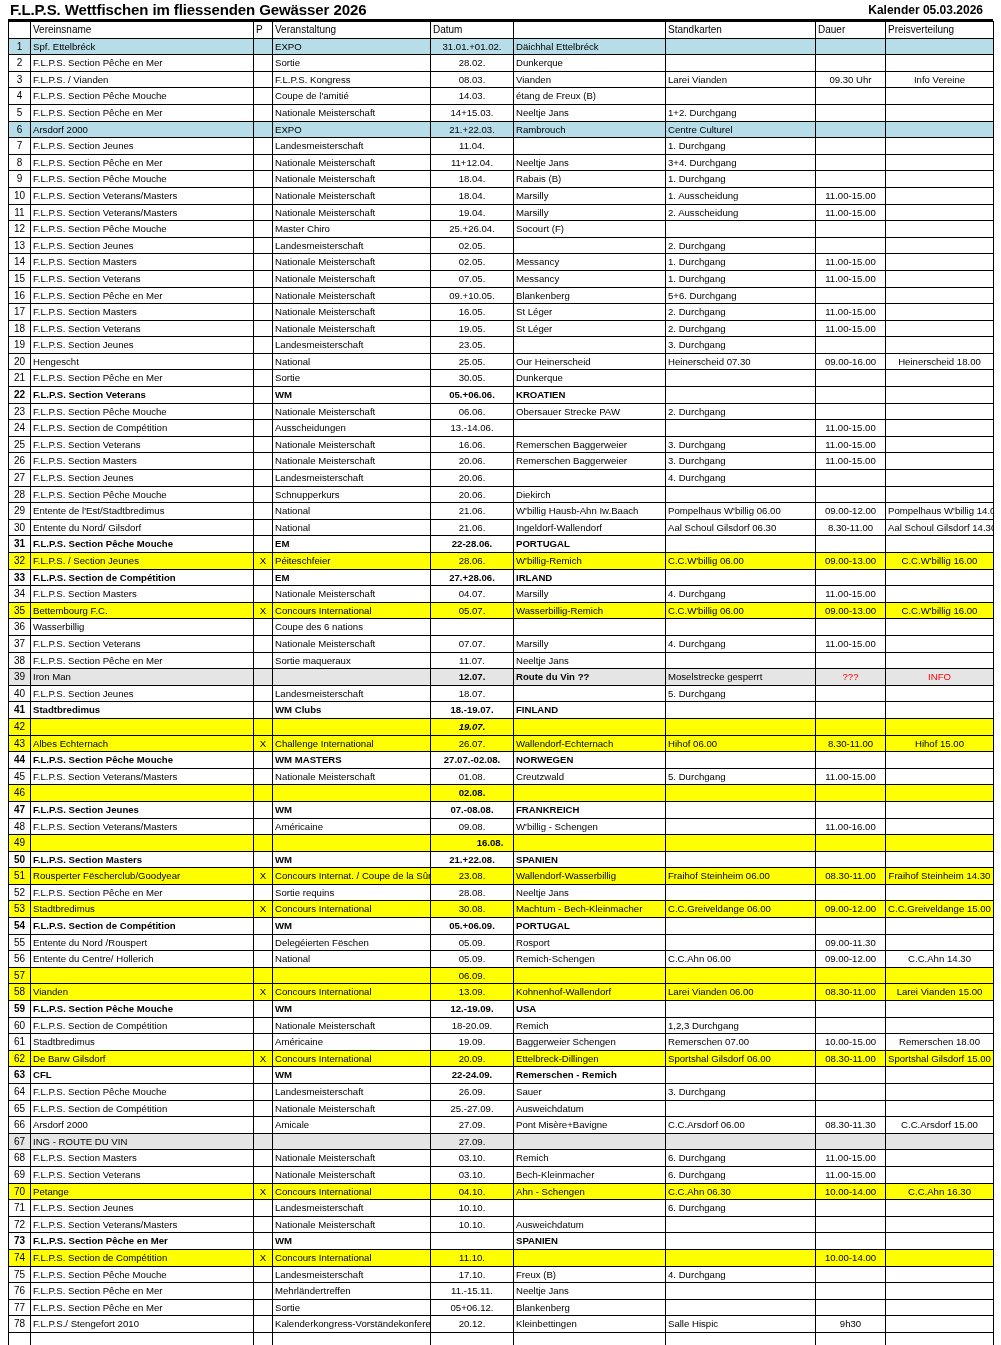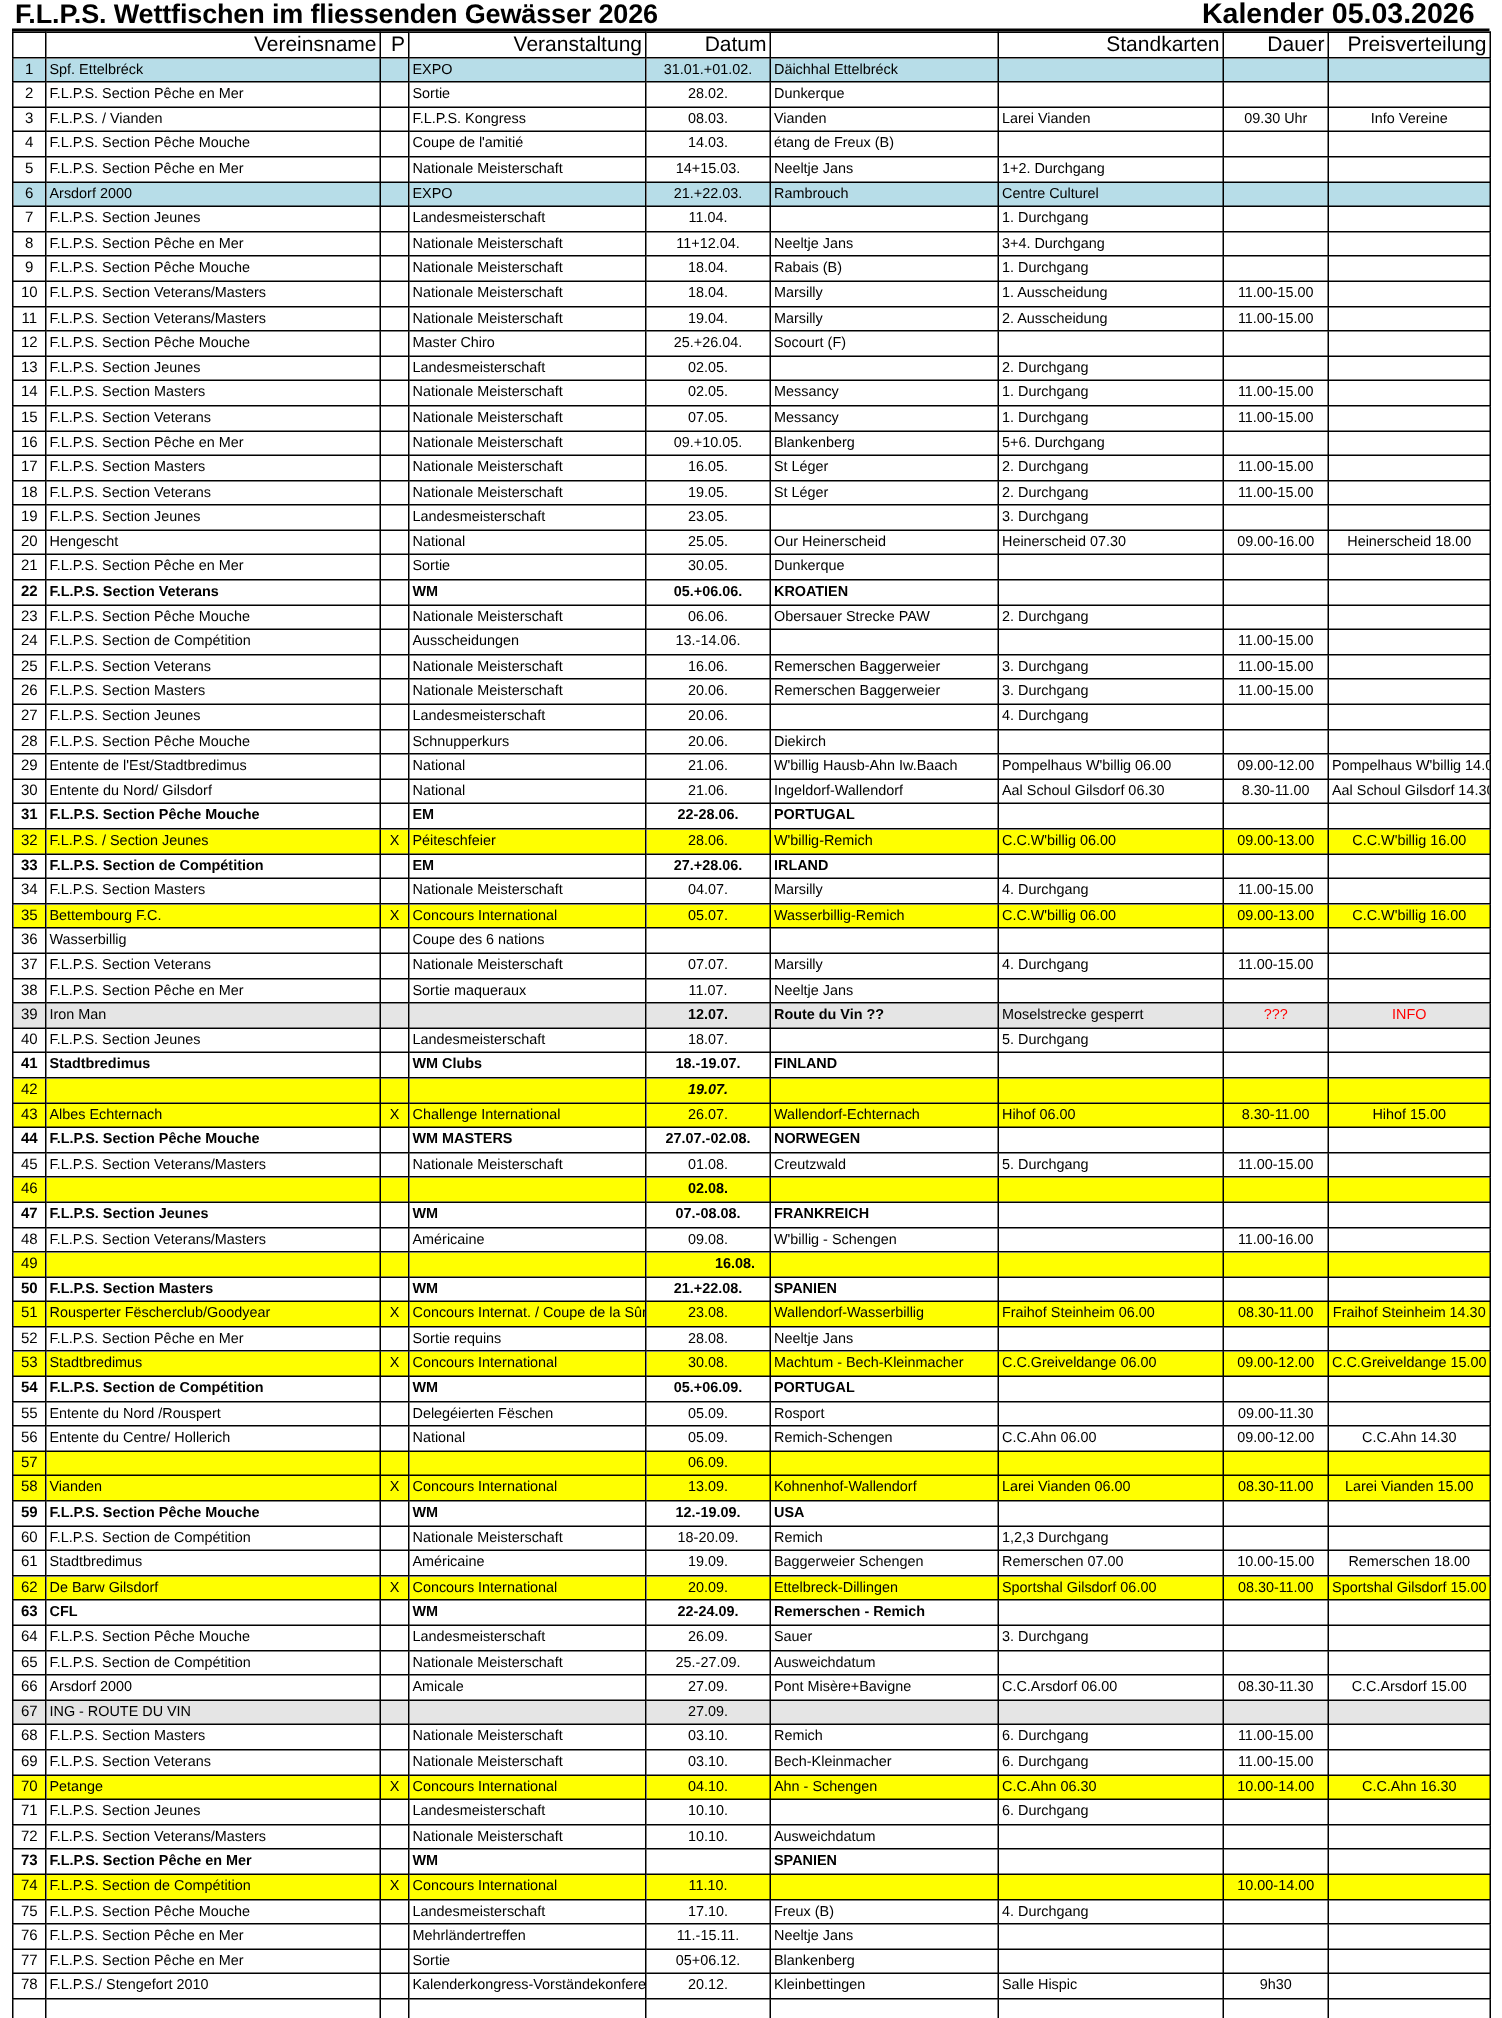--- a/index.html
+++ b/index.html
@@ -19,27 +19,27 @@
   .titlebar{
     display:flex;
     align-items:center;
     justify-content:space-between;
     height:21px;
     padding:0 4px 0 2px;
     border-bottom:2px solid #000;
     box-sizing:border-box;
   }
   .title-left{
-    font-size:18px;
+    font-size:15px;
     font-weight:bold;
     letter-spacing:-0.1px;
     white-space:nowrap;
   }
   .title-right{
-    font-size:19px;
+    font-size:12px;
     font-weight:bold;
     white-space:nowrap;
     padding-right:6px;
   }
   
   table.cal{
     border-collapse:collapse;
     table-layout:fixed;
     width:985px;
     font-size:9.6px;
@@ -60,23 +60,23 @@
   col.c-verein{width:223px;}
   col.c-p{width:19px;}
   col.c-veranst{width:158px;}
   col.c-datum{width:83px;}
   col.c-ort{width:152px;}
   col.c-stand{width:150px;}
   col.c-dauer{width:70px;}
   col.c-preis{width:108px;}
 
   thead th{
-    text-align:right;
+    text-align:left;
     font-weight:bold;
-    font-size:14px;
+    font-size:10px;
     height:17px;
     line-height:17px;
   }
   td.num{text-align:center;font-size:10px;}
   td.datum{text-align:center;}
   td.p{text-align:center;}
   td.dauer{text-align:center;}
   td.preis{text-align:center;}
   td.stand{text-align:left;}
   td.ort{text-align:left;}

